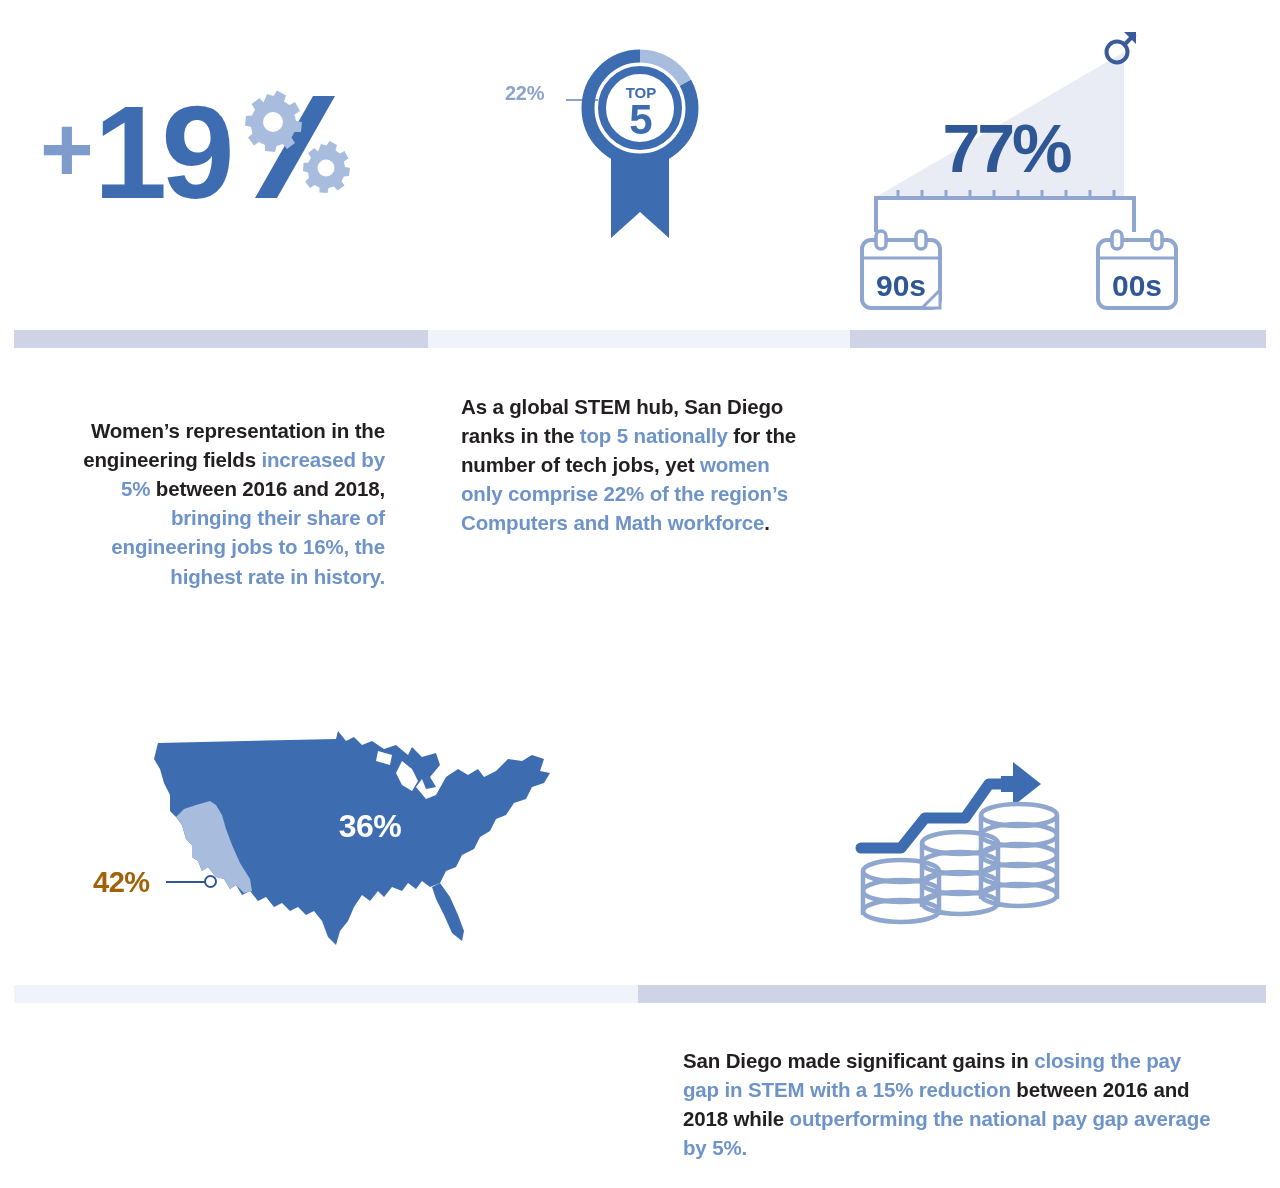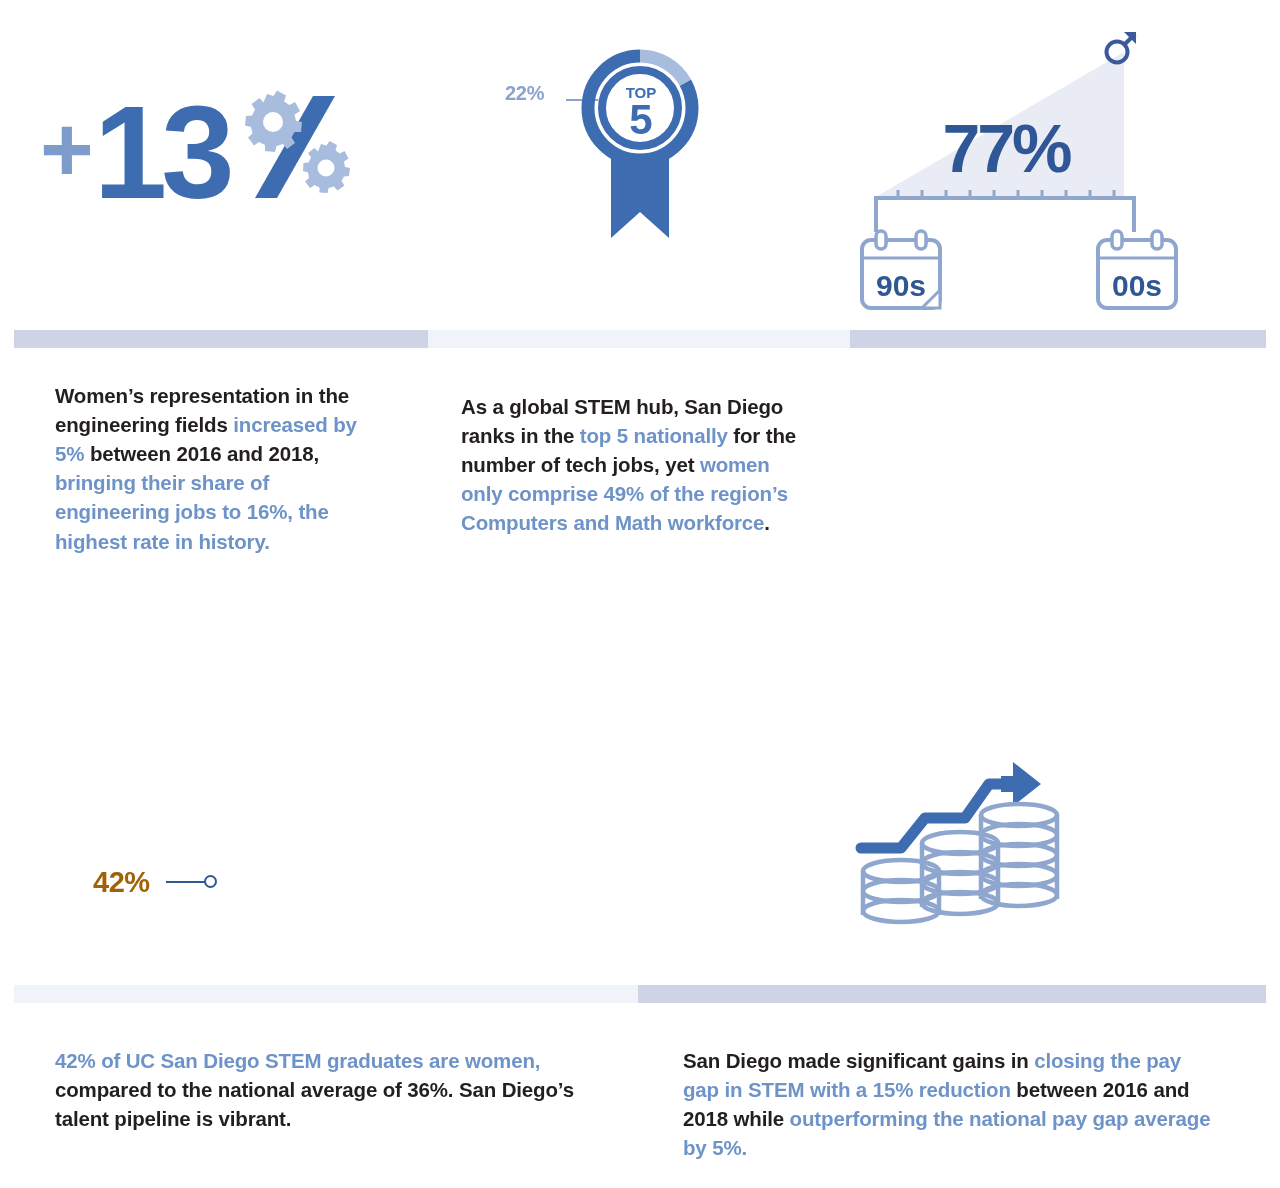--- a/index.html
+++ b/index.html
@@ -118,21 +118,21 @@
 
   svg { display: block; overflow: visible; }
 </style>
 </head>
 <body>
 
 <div class="stage">
 
   <div class="big16">
     <span class="plus-sign">+</span>
-    <span class="num16">13</span>
+    <span class="num16">19</span>
     <span style="margin-left:6px;position:relative;top:-6px;">
       <svg width="118" height="110" viewBox="0 0 118 110">
 
         <polygon points="78,4 100,4 42,106 20,106" fill="#3d6cb0"></polygon>
 
         <g transform="translate(32,30)" fill="#a8bcdd">
           <path d="M0,-28 L6.5,-26 L10,-31.5 L19,-26.5 L17,-20.5 L22.5,-17 L28,-20 L33,-11 L27.5,-7.5
                    L29,-1 L35,0 L34,10 L27.5,10 L24.5,15.5 L28,21 L20,27 L16,22 L9.5,24 L8,30 L-2,29
                    L-2,23 L-8,20 L-13,23.5 L-19,15.5 L-14.5,11.5 L-16,5 L-22,3.5 L-21,-6 L-15,-6.5
                    L-12,-12.5 L-15.5,-18 L-7.5,-24 L-3.5,-19.5 Z"></path>
@@ -215,29 +215,60 @@
         <rect x="68" y="3" width="10" height="18" rx="5" fill="#ffffff" stroke="#8fa6ce" stroke-width="3.5"></rect>
         <text x="53" y="68" text-anchor="middle" font-family="Liberation Sans, sans-serif" font-size="30" font-weight="700" fill="#2f5795">00s</text>
       </g>
     </svg>
   </div>
 
   <div class="divider div-dark" style="left:14px;  top:330px; width:414px;"></div>
   <div class="divider div-light" style="left:428px; top:330px; width:422px;"></div>
   <div class="divider div-dark" style="left:850px; top:330px; width:416px;"></div>
 
-  <div class="txt" style="left:55px; top:381px; width:330px;">
+  <div class="txt" style="left:55px; top:416px; width:330px;text-align:right;">
     <span>Women’s representation in the engineering fields </span><span class="hl">increased by 5%</span><span> between 2016 and 2018,</span><span class="hl"> bringing their share of engineering jobs to 16%, the highest rate in history.</span>
   </div>
 
   <div class="txt" style="left:461px; top:392px; width:350px;">
-    <span>As a global STEM hub, San Diego ranks in the </span><span class="hl">top 5 nationally</span><span> for the number of tech jobs, yet </span><span class="hl">women only comprise 49% of the region’s Computers and Math workforce</span><span>.</span>
-  </div>
-
-
+    <span>As a global STEM hub, San Diego ranks in the </span><span class="hl">top 5 nationally</span><span> for the number of tech jobs, yet </span><span class="hl">women only comprise 22% of the region’s Computers and Math workforce</span><span>.</span>
+  </div>
+
+
+  <div class="icon-zone" style="left:140px; top:725px;">
+    <svg width="440" height="250" viewBox="0 0 440 250">
+
+      <path fill="#3d6cb0" d="
+        M 18,18 L 196,14 L 198,6 L 206,16 L 214,12 L 222,20 L 232,16 L 244,24
+        L 256,20 L 268,30 L 272,22 L 282,32 L 296,28 L 300,40 L 290,52 L 296,62
+        L 286,64 L 282,54 L 276,62 L 286,74 L 296,70 L 306,52 L 318,44 L 328,50
+        L 338,44 L 344,52 L 356,46 L 368,34 L 382,36 L 392,30 L 404,34 L 400,46
+        L 410,48 L 404,58 L 392,62 L 386,74 L 374,78 L 366,90 L 356,94 L 350,106
+        L 340,112 L 334,124 L 322,130 L 316,142 L 306,146 L 300,158 L 290,162
+        L 282,156 L 276,164 L 268,158 L 262,166 L 252,162 L 244,172 L 238,166
+        L 230,176 L 222,170 L 214,182 L 208,196 L 200,206 L 196,220 L 188,212
+        L 182,196 L 174,186 L 166,190 L 158,182 L 150,186 L 142,178 L 134,182
+        L 126,172 L 118,176 L 110,166 L 102,170 L 96,160 L 90,164 L 84,154
+        L 76,152 L 68,142 L 62,146 L 58,136 L 52,132 L 52,120 L 46,114
+        L 42,100 L 36,92 L 30,86 L 30,70 L 24,58 L 20,44 L 14,34 Z"></path>
+
+      <path fill="#3d6cb0" d="M 300,158 L 310,172 L 318,190 L 324,206 L 322,216 L 312,208 L 304,190 L 296,174 L 292,162 Z"></path>
+
+      <path fill="#ffffff" d="M 262,36 L 272,44 L 278,56 L 272,66 L 262,60 L 256,48 Z"></path>
+      <path fill="#ffffff" d="M 238,26 L 252,30 L 250,40 L 236,36 Z"></path>
+
+      <path fill="#a8bcdd" d="
+        M 36,92 L 42,100 L 46,114 L 52,120 L 52,132 L 58,136 L 62,146
+        L 68,142 L 76,152 L 84,154 L 90,164 L 96,160 L 104,168 L 112,166
+        L 110,154 L 100,138 L 92,120 L 86,104 L 82,90 L 76,80 L 70,76
+        L 56,80 L 44,84 Z"></path>
+
+      <text x="230" y="112" text-anchor="middle" font-family="Liberation Sans, sans-serif" font-size="32" font-weight="700" fill="#ffffff" letter-spacing="-0.5">36%</text>
+    </svg>
+  </div>
 
   <div class="map-42">42%</div>
   <div class="leader-line"></div>
   <div class="leader-dot"></div>
 
   <div class="icon-zone" style="left:855px; top:740px;">
     <svg width="210" height="195" viewBox="0 0 210 195">
 
       <polyline points="6,108 46,108 70,78 110,78 134,44 174,44" fill="none" stroke="#3d6cb0" stroke-width="11" stroke-linejoin="round" stroke-linecap="round"></polyline>
       <polygon points="158,22 186,44 158,66 158,52 146,52 146,36 158,36" fill="#3d6cb0"></polygon>
@@ -267,21 +298,18 @@
         <ellipse cx="164" cy="155" rx="38" ry="11"></ellipse>
         <path d="M126,75 L126,159"></path>
         <path d="M202,75 L202,159"></path>
       </g>
     </svg>
   </div>
 
   <div class="divider div-light" style="left:14px;  top:985px; width:624px;"></div>
   <div class="divider div-dark" style="left:638px; top:985px; width:628px;"></div>
 
-  <div class="txt" style="left:55px; top:1046px; width:560px;">
-    <span class="hl">42% of UC San Diego STEM graduates are women,</span><span> compared to the national average of 36%. San Diego’s talent pipeline is vibrant.</span>
-  </div>
 
   <div class="txt" style="left:683px; top:1046px; width:530px;">
     <span>San Diego made significant gains in </span><span class="hl">closing the pay gap in STEM with a 15% reduction</span><span> between 2016 and 2018 while </span><span class="hl">outperforming the national pay gap average by 5%.</span>
   </div>
 
 </div>
 
 </body></html>

